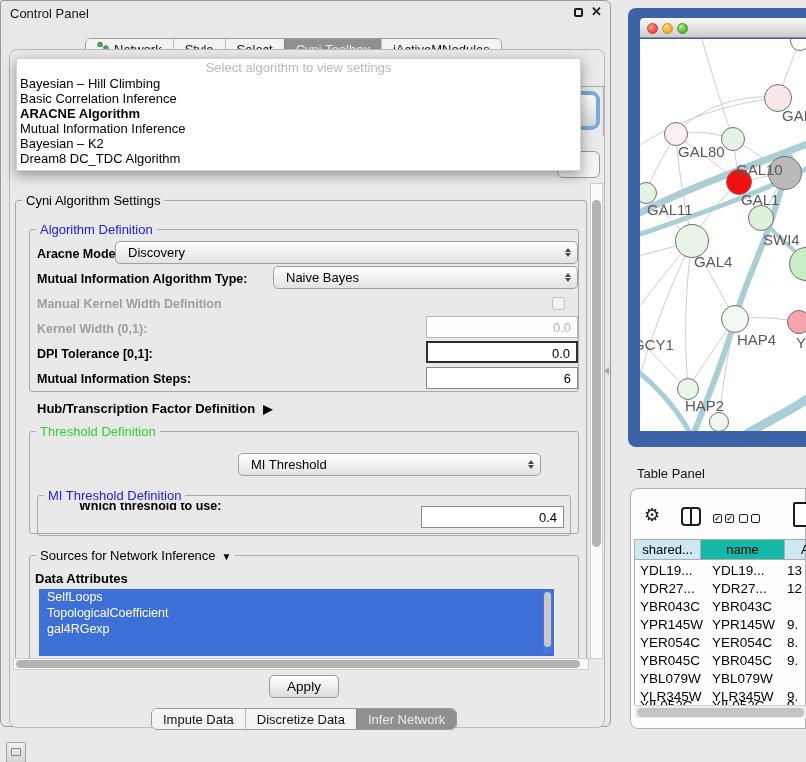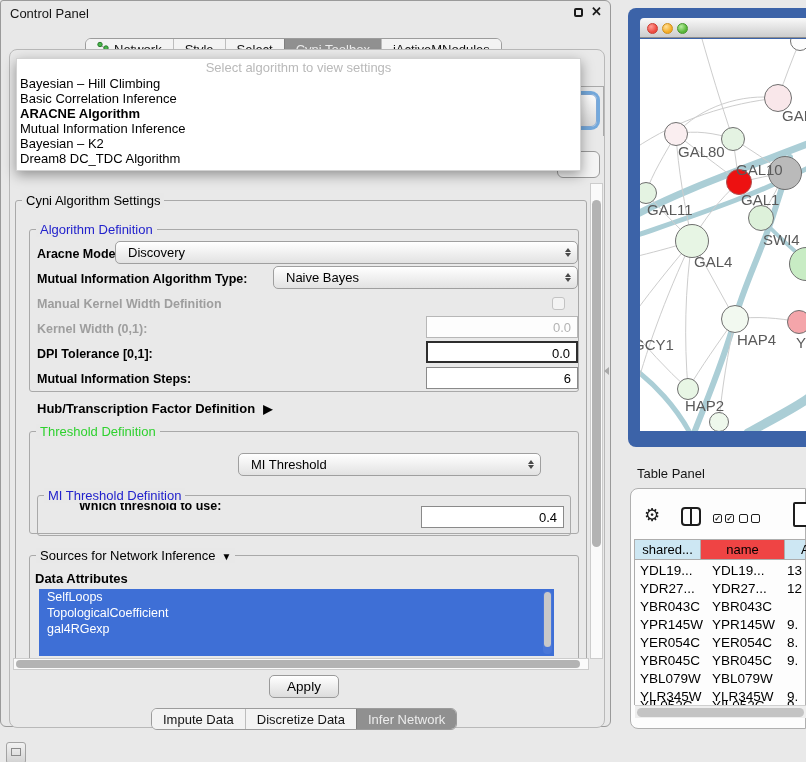--- a/index.html
+++ b/index.html
@@ -105,21 +105,21 @@
     border:1px solid #b0b0b0; border-radius:8px 0 0 8px; }
   .tp-gear { position:absolute; left:644px; top:504px; font-size:18px; color:#1d1d1d; }
   .tp-colicon { position:absolute; left:681px; top:507px; width:20px; height:19px; border:2px solid #1d1d1d; border-radius:4px; }
   .tp-colicon i { position:absolute; left:7px; top:0; width:2px; height:15px; background:#1d1d1d; display:block; }
   .cbx { position:absolute; width:9px; height:9px; border:1.5px solid #1d1d1d; border-radius:2px;
     font-size:8px; line-height:7px; text-align:center; color:#1d1d1d; font-weight:bold; }
   .tp-doc { position:absolute; left:793px; top:502px; width:16px; height:25px; border:2px solid #1d1d1d; border-radius:2px; background:#fff; }
   .tbl-hd { position:absolute; top:539px; height:21px; border:1px solid #adadad; border-left:none;
     font-size:13px; color:#000; display:flex; align-items:center; justify-content:center; }
   .hd-blue { background:#cde7f3; }
-  .hd-gray { background:#ef4444; }
+  .hd-gray { background:#14b8a6; }
   .tbl-cell { position:absolute; font-size:13.5px; color:#000; white-space:nowrap; }
   .tbl-left-border { position:absolute; left:634px; top:539px; width:1px; height:166px; background:#adadad; }
   .tp-hscroll { position:absolute; left:635px; top:705px; width:171px; height:13px; background:#eeeeee; border-top:1px solid #cfcfcf; }
   .tp-hscroll .th { position:absolute; left:2px; top:2px; width:167px; height:9px; background:#c4c4c4; border-radius:5px; }
   .rowclip { position:absolute; left:635px; top:560px; width:171px; height:145px; overflow:hidden; }
 </style>
 </head>
 <body>
 
 <div id="app">

